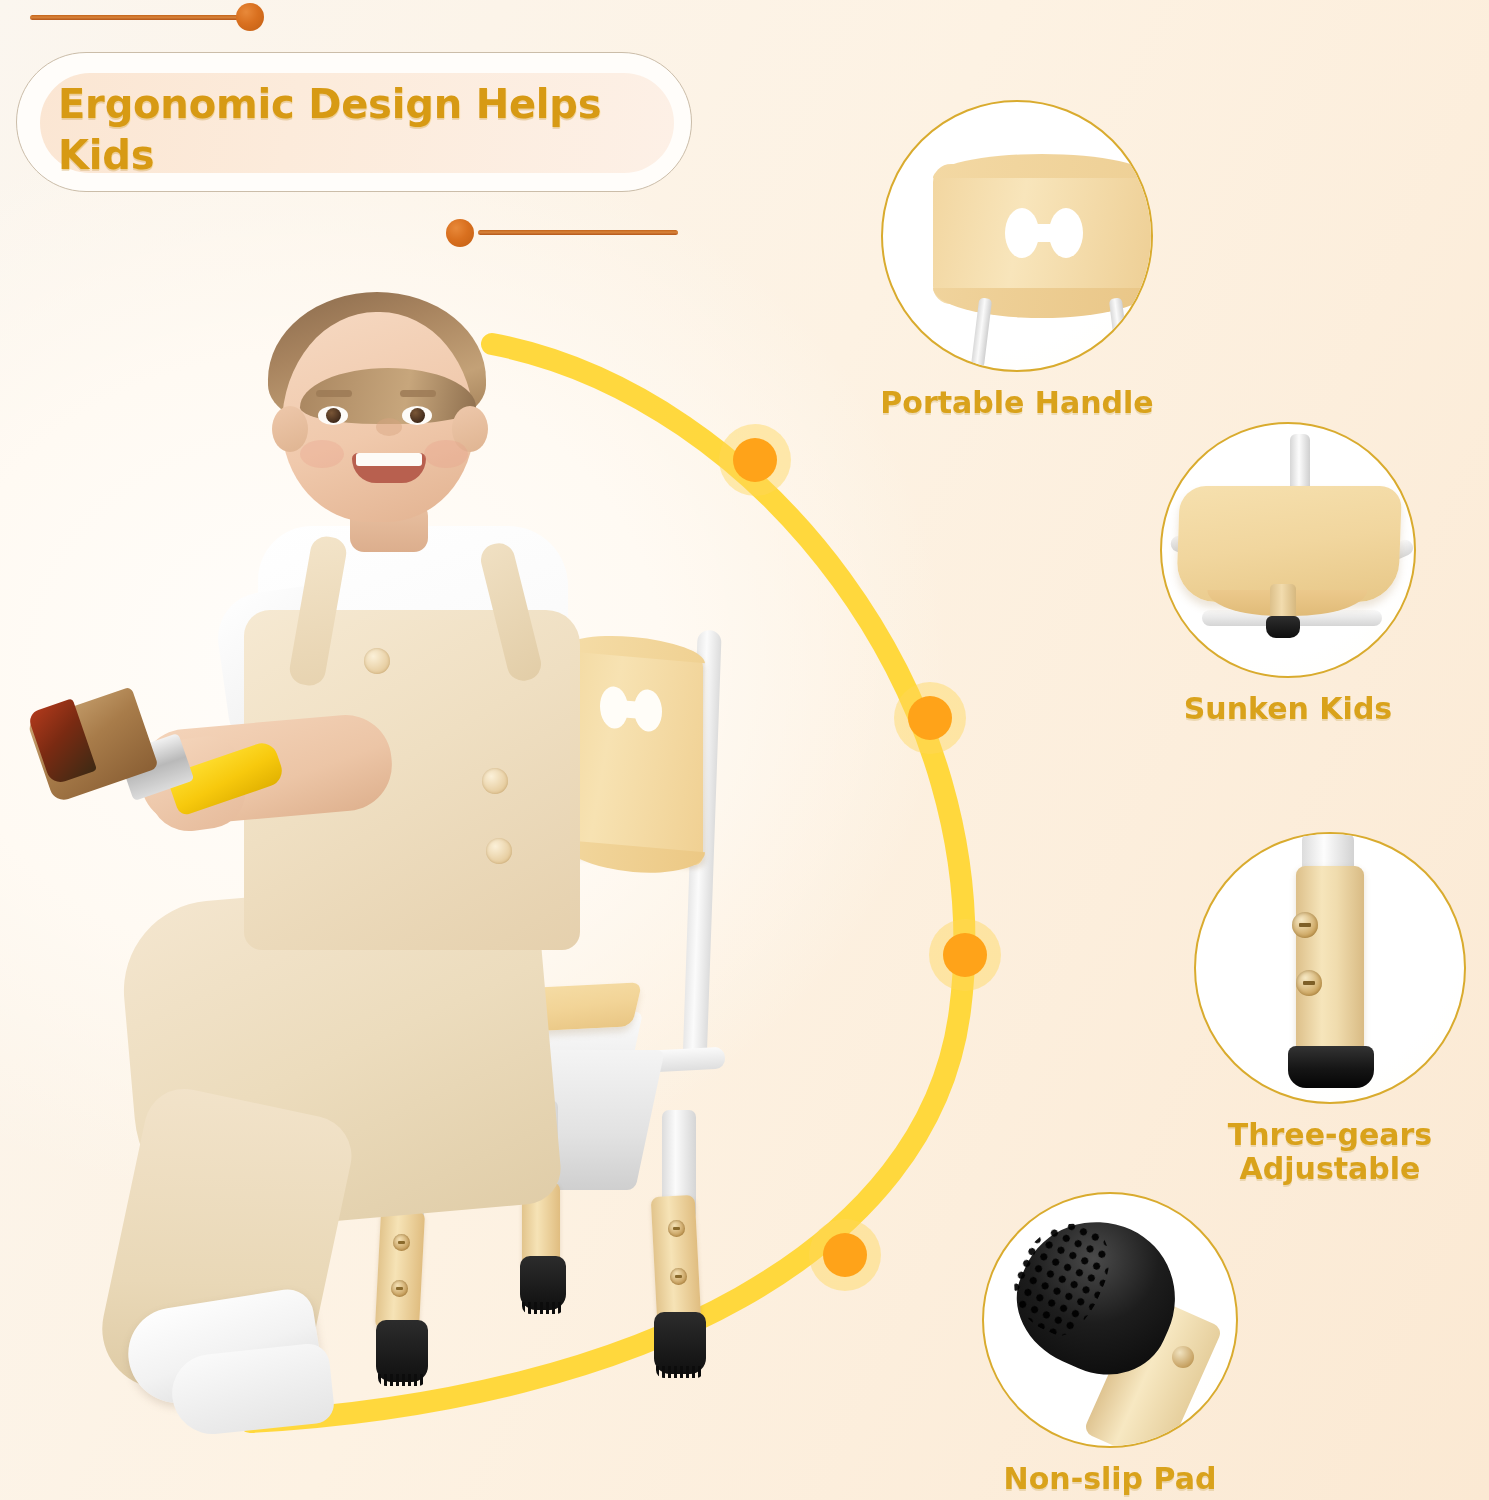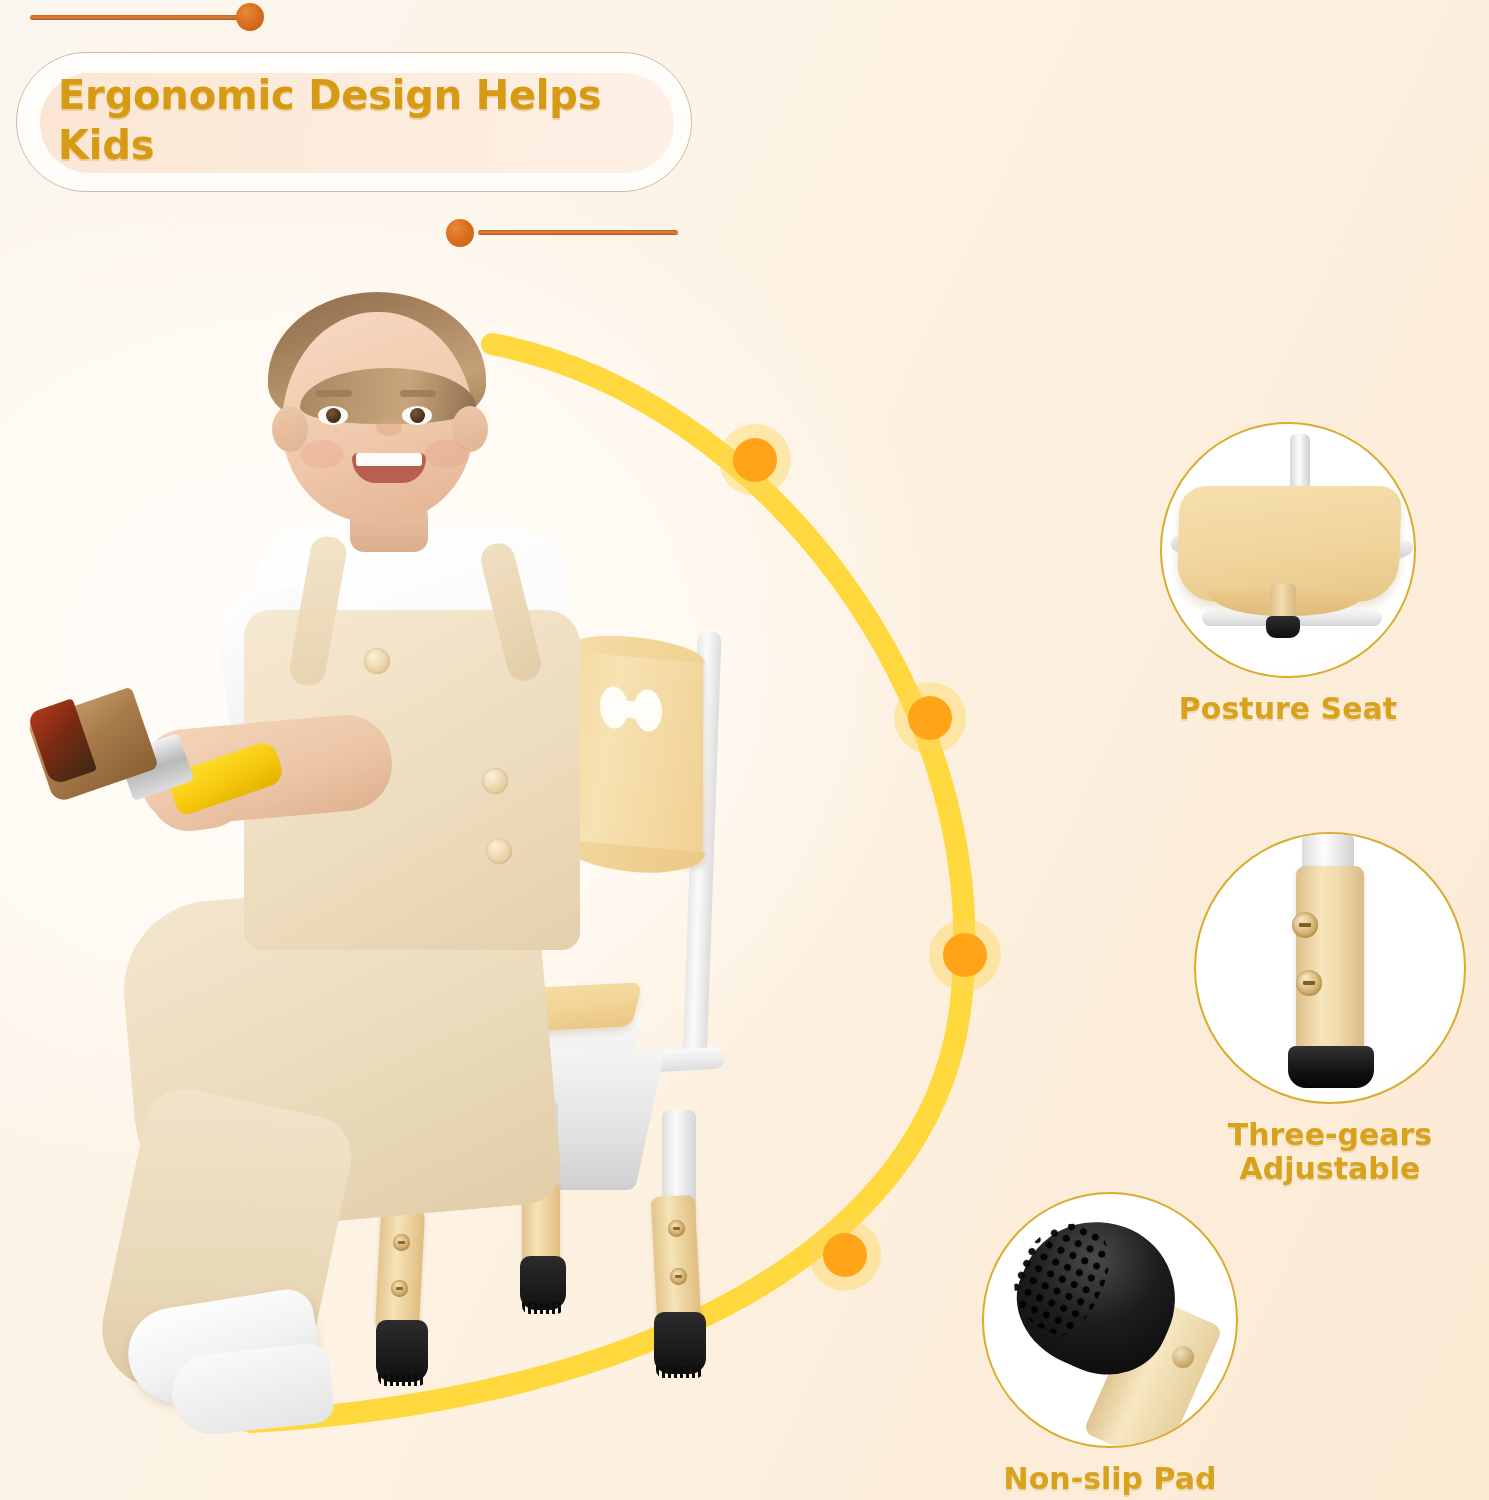--- a/index.html
+++ b/index.html
@@ -28,21 +28,21 @@
     border:1.6px solid #cbbda9;border-radius:70px;background:#fffdfa;
     box-sizing:border-box;
   }
   .banner-inner{
     position:absolute;left:40px;top:73px;width:634px;height:100px;
     border-radius:52px;
     background:linear-gradient(100deg,#fbe6d3 0%,#fcebdb 40%,#fdf0e6 100%);
   }
   .banner-text{
     position:absolute;left:46px;top:70px;width:630px;height:110px;
-    display:flex;flex-direction:column;justify-content:space-between;
+    display:flex;flex-direction:column;justify-content:flex-end;
     padding-left:12px;box-sizing:border-box;
     font-size:40px;font-weight:bold;line-height:1.26;
     color:#d79a14;letter-spacing:-0.2px;
     text-shadow:0 2px 0 rgba(176,118,10,.22), 1px 1px 0 rgba(255,225,160,.55);
     font-family:"DejaVu Sans","Liberation Sans",sans-serif;
   }
 
   
   #arc{position:absolute;left:0;top:0;width:1489px;height:1500px;pointer-events:none;}
 
@@ -438,32 +438,45 @@
     </div>
 
     <div>
       <div class="brush-handle"></div>
       <div class="brush-ferrule"></div>
       <div class="brush-bristle"></div>
       <div class="brush-paint"></div>
     </div>
   </div>
 
+  <div class="callout" style="left:857px;top:100px;width:320px;">
+    <div class="bubble" style="width:268px;height:268px;margin:0 auto;">
+      <div class="b1-back"></div>
+      <div class="b1-cut">
+        <span class="b1-l"></span>
+          <span class="b1-r"></span>
+          <span class="b1-m"></span>
+      </div>
+      <div class="b1-legL"></div>
+      <div class="b1-legR"></div>
+    </div>
+    <div class="c-label" style="font-size:30px;">Portable Handle</div>
+  </div>
 
   <div class="callout" style="left:1128px;top:422px;width:320px;">
     <div class="bubble" style="width:252px;height:252px;margin:0 auto;">
       <div class="b2-post"></div>
       <div class="b2-bar1"></div>
       <div class="b2-bar2"></div>
       <div class="b2-bar3"></div>
       <div class="b2-seat"></div>
       <div class="b2-pin"></div>
       <div class="b2-cap"></div>
     </div>
-    <div class="c-label" style="font-size:30px;">Posture Seat</div>
+    <div class="c-label" style="font-size:30px;">Sunken Kids</div>
   </div>
 
   <div class="callout" style="left:950px;top:1192px;width:320px;">
     <div class="bubble" style="width:252px;height:252px;margin:0 auto;">
       <div class="b4-leg"></div>
       <div class="b4-screw"></div>
       <div class="b4-pad"></div>
       <div class="b4-nubs"></div>
     </div>
     <div class="c-label" style="font-size:30px;">Non-slip Pad</div>

